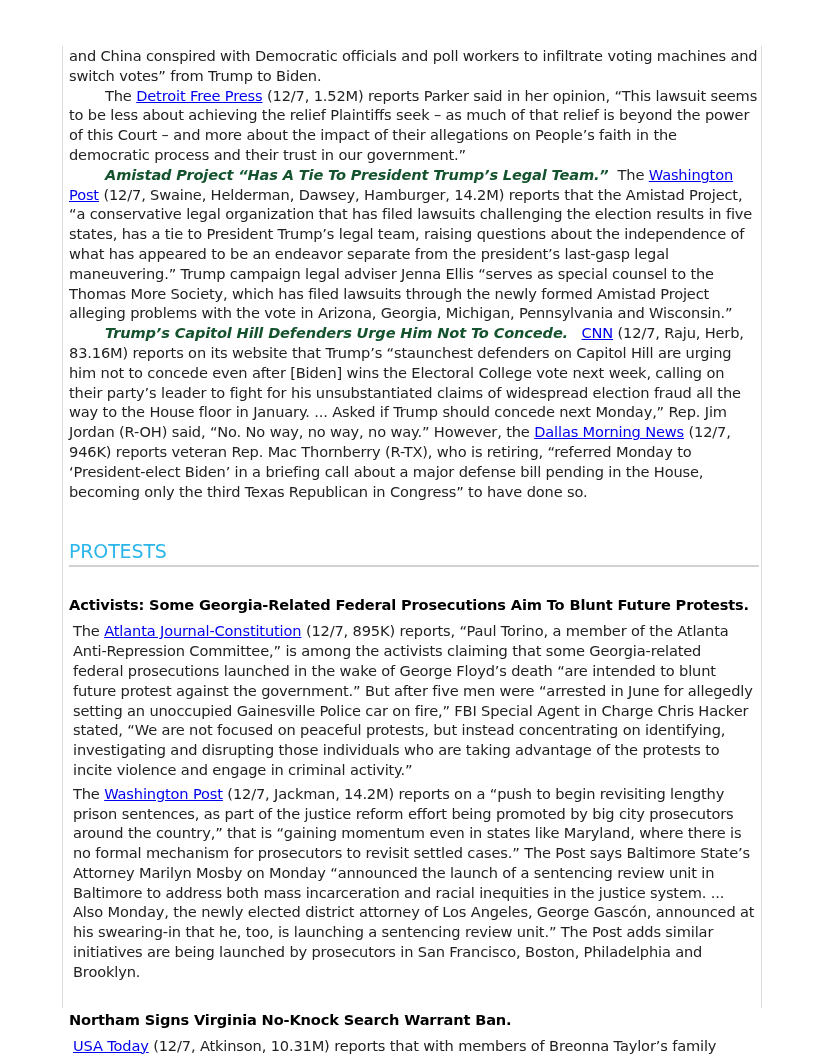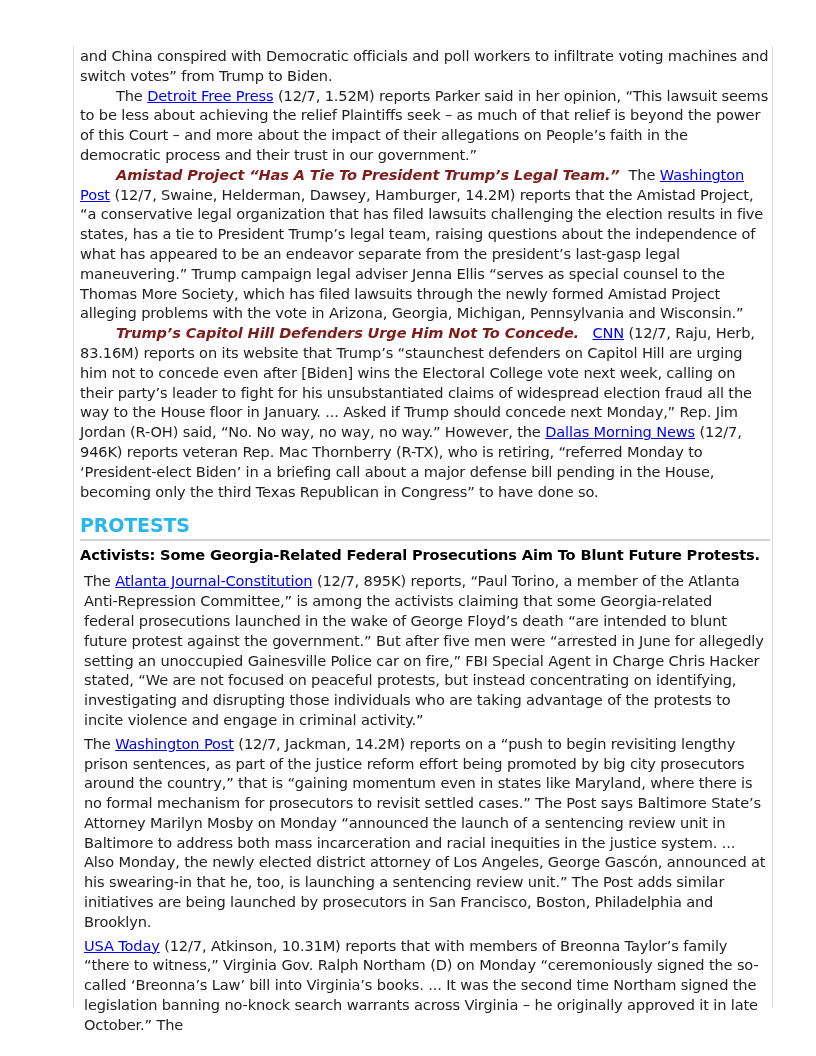--- a/index.html
+++ b/index.html
@@ -1,28 +1,28 @@
 <!DOCTYPE html>
 <html><head>
 <meta charset="utf-8">
 <style>
   html, body { margin: 0; padding: 0; background: #ffffff; }
   body { width: 816px; height: 1056px; position: relative; overflow: hidden;
          font-family: "DejaVu Sans", sans-serif; color: #222; }
-  .page { position: absolute; left: 73px; top: 46px; width: 698px; height: 962px;
+  .page { position: absolute; left: 62px; top: 46px; width: 698px; height: 962px;
           border-left: 1px solid #dcdcdc; border-right: 1px solid #dcdcdc; }
   .content { position: absolute; left: 6px; top: 0; width: 690px;
              font-size: 14.6px; line-height: 19.8px; letter-spacing: -0.15px; }
   p { margin: 0; }
   .indent { text-indent: 36px; }
   a { color: #1a0dab; color: #0000ee; text-decoration: underline; }
-  .inline-head { font-weight: bold; font-style: italic; color: #7f1d1d; }
-  .section-title { color: #2ab6e8; font-weight: bold; font-size: 19px; line-height: 24px;
-                   margin-top: 12px; padding-bottom: 2px; border-bottom: 2px solid #d2d2d2; width: 690px; }
-  .story-title { font-weight: bold; color: #000; font-size: 14.6px; line-height: 20px; margin-top: 4px; margin-bottom: 6px; }
+  .inline-head { font-weight: bold; font-style: italic; color: #14532d; }
+  .section-title { color: #2ab6e8; font-weight: normal; font-size: 19px; line-height: 24px;
+                   margin-top: 38px; padding-bottom: 2px; border-bottom: 2px solid #d2d2d2; width: 690px; }
+  .story-title { font-weight: bold; color: #000; font-size: 14.6px; line-height: 20px; margin-top: 28px; margin-bottom: 6px; }
   .story-body { margin: 4px; }
 </style>
 </head>
 <body>
 
 <div class="page">
   <div class="content">
 
     <p><span>and China conspired with Democratic officials and poll workers to infiltrate voting machines and switch votes” from Trump to Biden.</span></p>
 
@@ -37,17 +37,18 @@
     <div class="story">
       <div class="story-title">Activists: Some Georgia-Related Federal Prosecutions Aim To Blunt Future Protests.</div>
       <p class="story-body"><span>The </span><a href="#">Atlanta Journal-Constitution</a><span> (12/7, 895K) reports, “Paul Torino, a member of the Atlanta Anti-Repression Committee,” is among the activists claiming that some Georgia-related federal prosecutions launched in the wake of George Floyd’s death “are intended to blunt future protest against the government.” But after five men were “arrested in June for allegedly setting an unoccupied Gainesville Police car on fire,” FBI Special Agent in Charge Chris Hacker stated, “We are not focused on peaceful protests, but instead concentrating on identifying, investigating and disrupting those individuals who are taking advantage of the protests to incite violence and engage in criminal activity.”</span></p>
     </div>
 
     <div class="story">
       <p class="story-body"><span>The </span><a href="#">Washington Post</a><span> (12/7, Jackman, 14.2M) reports on a “push to begin revisiting lengthy prison sentences, as part of the justice reform effort being promoted by big city prosecutors around the country,” that is “gaining momentum even in states like Maryland, where there is no formal mechanism for prosecutors to revisit settled cases.” The Post says Baltimore State’s Attorney Marilyn Mosby on Monday “announced the launch of a sentencing review unit in Baltimore to address both mass incarceration and racial inequities in the justice system. ... Also Monday, the newly elected district attorney of Los Angeles, George Gascón, announced at his swearing-in that he, too, is launching a sentencing review unit.” The Post adds similar initiatives are being launched by prosecutors in San Francisco, Boston, Philadelphia and Brooklyn.</span></p>
     </div>
 
     <div class="story">
+      <div class="story-title">Northam Signs Virginia No-Knock Search Warrant Ban.</div>
       <p class="story-body"><span></span><a href="#">USA Today</a><span> (12/7, Atkinson, 10.31M) reports that with members of Breonna Taylor’s family “there to witness,” Virginia Gov. Ralph Northam (D) on Monday “ceremoniously signed the so-called ‘Breonna’s Law’ bill into Virginia’s books. ... It was the second time Northam signed the legislation banning no-knock search warrants across Virginia – he originally approved it in late October.” The </span></p>
     </div>
 
   </div>
 </div>
 
 </body></html>

